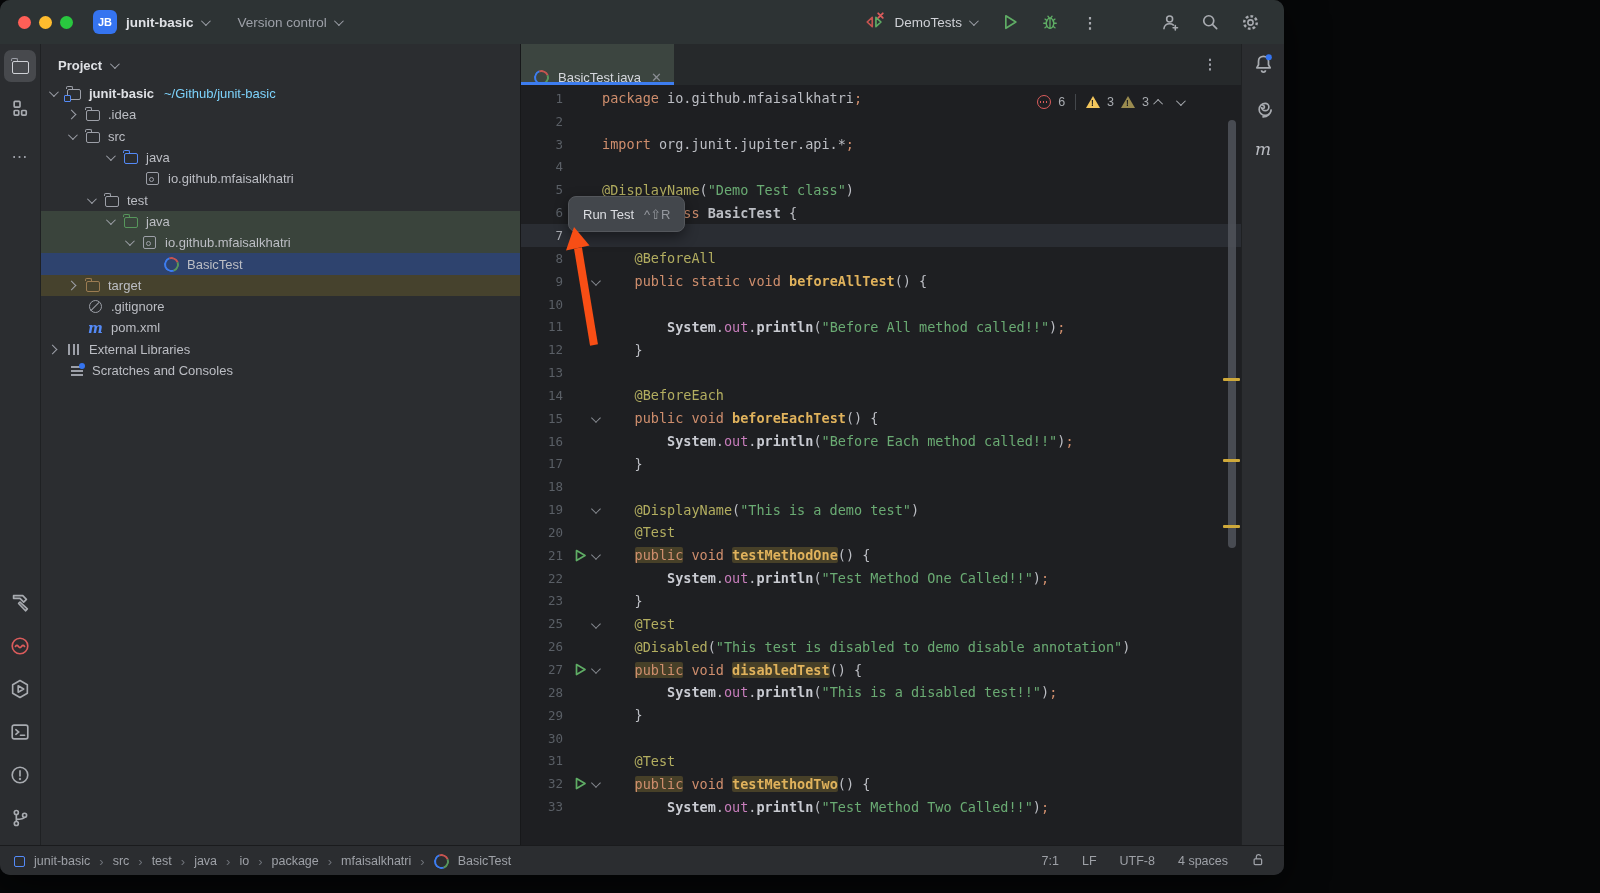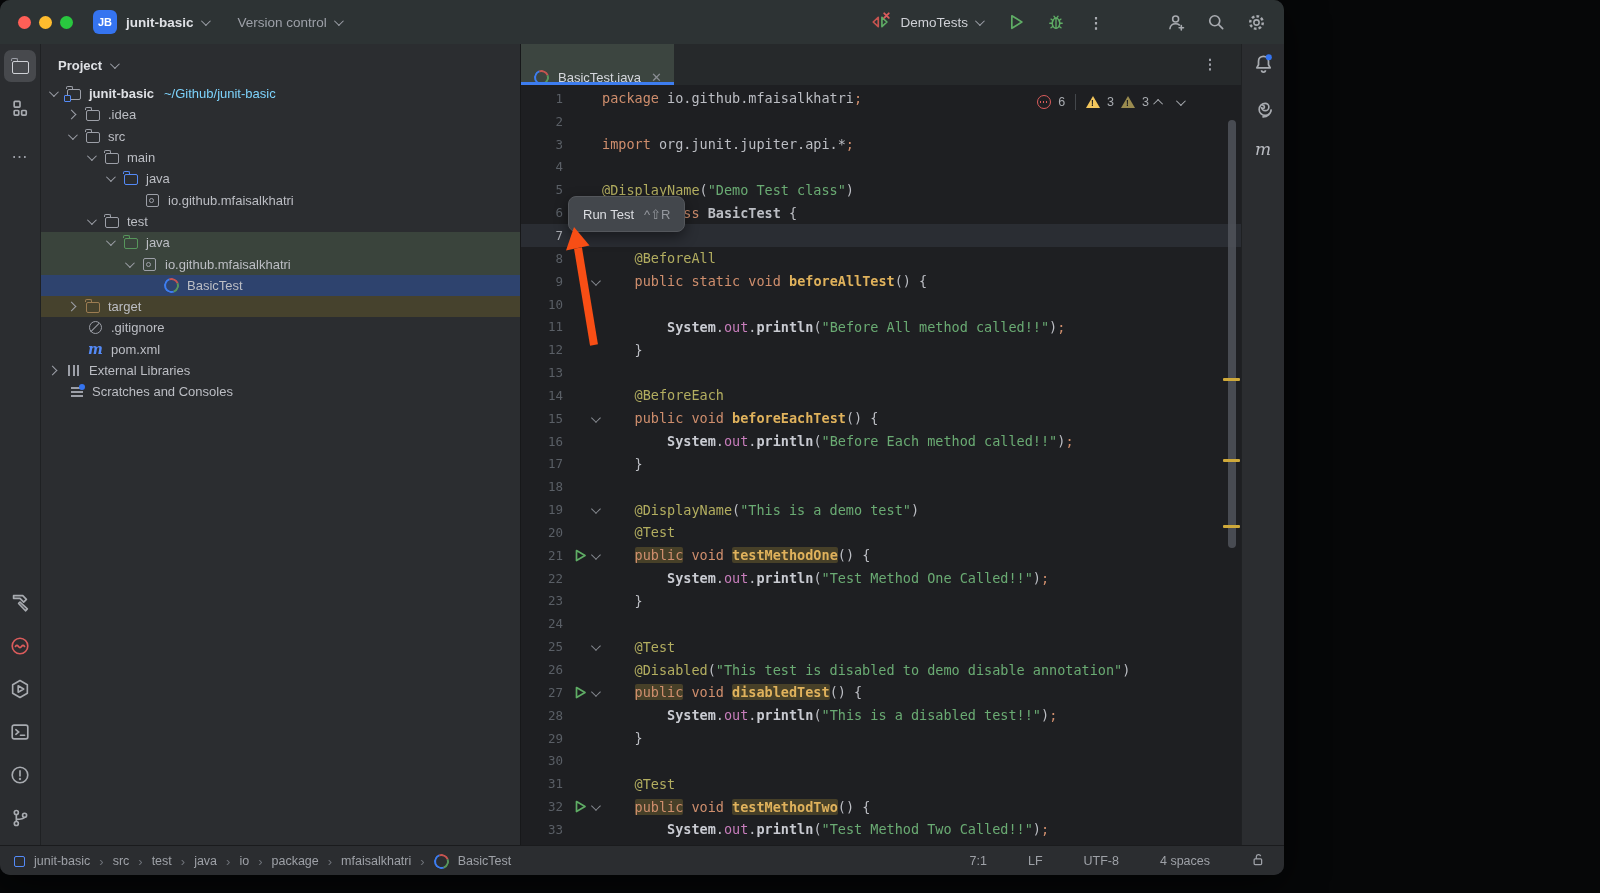--- a/index.html
+++ b/index.html
@@ -12,21 +12,21 @@
   .light{width:13px;height:13px;border-radius:50%;}
   .l-red{background:#ff5f57}.l-yellow{background:#febc2e}.l-green{background:#29c73f}
   .jb-badge{width:24px;height:24px;border-radius:6px;background:#3574f0;color:#fff;font-weight:bold;font-size:11px;
     display:flex;align-items:center;justify-content:center;margin-left:20px;}
   .tb-title{color:#dfe1e5;font-size:13.5px;font-weight:600;margin-left:9px;display:flex;align-items:center;gap:7px;}
   .tb-menu{color:#9da0a8;font-size:13.5px;margin-left:30px;display:flex;align-items:center;gap:7px;}
   .chev{display:inline-block;width:6px;height:6px;border-right:1.6px solid #9da0a8;border-bottom:1.6px solid #9da0a8;
     transform:rotate(45deg) translateY(-2px);}
   .chev.right{transform:rotate(-45deg);}
   .chev-sp{display:inline-block;width:16px;flex:none;}
-  .tb-right{margin-left:auto;display:flex;align-items:center;padding-right:16px;}
+  .tb-right{margin-left:auto;display:flex;align-items:center;padding-right:22px;}
   .runcfg{display:flex;align-items:center;gap:7px;color:#cfd1d6;font-size:13.5px;}
   .tb-ic{width:24px;height:24px;display:flex;align-items:center;justify-content:center;}
   .gap22{width:22px}.gap16{width:16px}.gap56{width:56px}
   .kebab{color:#a8abb0;font-size:15px;font-weight:bold;letter-spacing:0;line-height:1;}
   
   .main{display:flex;height:801px;}
   .lrail{width:40px;background:#2b2d30;border-right:1px solid #1f2123;display:flex;flex-direction:column;align-items:center;padding:6px 0 12px 0;}
   .rail-btn{width:32px;height:32px;border-radius:7px;display:flex;align-items:center;justify-content:center;margin-bottom:10px;}
   .rail-btn.active{background:#47494d;}
   .rail-ellipsis{color:#9da0a8;font-size:16px;letter-spacing:1px;margin-top:6px;}
@@ -104,21 +104,21 @@
   .tt-key{color:#95989e;}
   .arrow-svg{position:absolute;left:0;top:0;z-index:6;pointer-events:none;}
   
   .rrail{width:42px;background:#2b2d30;border-left:1px solid #1f2123;display:flex;flex-direction:column;align-items:center;padding-top:8px;gap:17px;}
   .mv{color:#b9bbc1;font-family:"DejaVu Serif",serif;font-style:italic;font-size:17px;}
   
   .statusbar{height:30px;background:#2b2d30;border-top:1px solid #1a1b1d;display:flex;align-items:center;color:#9ea1a7;font-size:12.5px;padding:0 18px 0 14px;}
   .crumbs{display:flex;align-items:center;gap:9px;}
   .crumb-sep{color:#6e7278;font-size:13px;}
   .mod-ic{width:9px;height:9px;border:1.5px solid #548af7;border-radius:2px;display:inline-block;}
-  .sb-right{margin-left:auto;display:flex;align-items:center;gap:41px;}
+  .sb-right{margin-left:auto;display:flex;align-items:center;gap:23px;}
 </style>
 </head>
 <body>
 
 <div class="window">
 
   <div class="titlebar">
     <div class="lights">
       <span class="light l-red"></span>
       <span class="light l-yellow"></span>
@@ -265,27 +265,20 @@
               <span class="ic-folder"></span>
             </span>
             <span class="tlabel">.idea</span>
           </div>
           <div class="trow" style="padding-left: 27px;">
             <span class="chev " style="flex:none;margin-right:6px"></span>
             <span class="ticon">
               <span class="ic-folder"></span>
             </span>
             <span class="tlabel">src</span>
-          </div>
-          <div class="trow" style="padding-left: 46px;">
-            <span class="chev " style="flex:none;margin-right:6px"></span>
-            <span class="ticon">
-              <span class="ic-folder"></span>
-            </span>
-            <span class="tlabel">main</span>
           </div>
           <div class="trow" style="padding-left: 65px;">
             <span class="chev " style="flex:none;margin-right:6px"></span>
             <span class="ticon">
               <span class="ic-folder blue"></span>
             </span>
             <span class="tlabel">java</span>
           </div>
           <div class="trow" style="padding-left: 84px;">
             <span class="chev-sp"></span>
@@ -392,21 +385,20 @@
             <div class="cl"><span class="ln">16</span><span class="slot-run"></span><span class="slot-fold"></span><span><span class="pl">        </span><span class="call">System</span><span class="pl">.</span><span class="fld">out</span><span class="pl">.</span><span class="call">println</span><span class="pl">(</span><span class="str">"Before Each method called!!"</span><span class="pl">)</span><span class="semi">;</span></span></div>
             <div class="cl"><span class="ln">17</span><span class="slot-run"></span><span class="slot-fold"></span><span><span class="pl">    }</span></span></div>
             <div class="cl"><span class="ln">18</span><span class="slot-run"></span><span class="slot-fold"></span><span></span></div>
             <div class="cl"><span class="ln">19</span><span class="slot-run"></span><span class="slot-fold"><span class="fold"></span></span><span><span class="pl">    </span><span class="ann">@DisplayName</span><span class="pl">(</span><span class="str">"This is a demo test"</span><span class="pl">)</span></span></div>
             <div class="cl"><span class="ln">20</span><span class="slot-run"></span><span class="slot-fold"></span><span><span class="pl">    </span><span class="ann">@Test</span></span></div>
             <div class="cl"><span class="ln">21</span><span class="slot-run"><svg width="13" height="13" viewBox="0 0 13 13">
                   <polygon points="2.5,1.5 11,6.5 2.5,11.5" fill="none" stroke="#5fad65" stroke-width="1.7" stroke-linejoin="round"></polygon>
                 </svg></span><span class="slot-fold"><span class="fold"></span></span><span><span class="pl">    </span><span class="kw hl">public</span><span class="pl"> </span><span class="kw">void</span><span class="pl"> </span><span class="mth hl">testMethodOne</span><span class="pl">() {</span></span></div>
             <div class="cl"><span class="ln">22</span><span class="slot-run"></span><span class="slot-fold"></span><span><span class="pl">        </span><span class="call">System</span><span class="pl">.</span><span class="fld">out</span><span class="pl">.</span><span class="call">println</span><span class="pl">(</span><span class="str">"Test Method One Called!!"</span><span class="pl">)</span><span class="semi">;</span></span></div>
             <div class="cl"><span class="ln">23</span><span class="slot-run"></span><span class="slot-fold"></span><span><span class="pl">    }</span></span></div>
-            <div class="cl"><span class="ln">24</span><span class="slot-run"></span><span class="slot-fold"></span><span></span></div>
             <div class="cl"><span class="ln">25</span><span class="slot-run"></span><span class="slot-fold"><span class="fold"></span></span><span><span class="pl">    </span><span class="ann">@Test</span></span></div>
             <div class="cl"><span class="ln">26</span><span class="slot-run"></span><span class="slot-fold"></span><span><span class="pl">    </span><span class="ann">@Disabled</span><span class="pl">(</span><span class="str">"This test is disabled to demo disable annotation"</span><span class="pl">)</span></span></div>
             <div class="cl"><span class="ln">27</span><span class="slot-run"><svg width="13" height="13" viewBox="0 0 13 13">
                   <polygon points="2.5,1.5 11,6.5 2.5,11.5" fill="none" stroke="#5fad65" stroke-width="1.7" stroke-linejoin="round"></polygon>
                 </svg></span><span class="slot-fold"><span class="fold"></span></span><span><span class="pl">    </span><span class="kw hl">public</span><span class="pl"> </span><span class="kw">void</span><span class="pl"> </span><span class="mth hl">disabledTest</span><span class="pl">() {</span></span></div>
             <div class="cl"><span class="ln">28</span><span class="slot-run"></span><span class="slot-fold"></span><span><span class="pl">        </span><span class="call">System</span><span class="pl">.</span><span class="fld">out</span><span class="pl">.</span><span class="call">println</span><span class="pl">(</span><span class="str">"This is a disabled test!!"</span><span class="pl">)</span><span class="semi">;</span></span></div>
             <div class="cl"><span class="ln">29</span><span class="slot-run"></span><span class="slot-fold"></span><span><span class="pl">    }</span></span></div>
             <div class="cl"><span class="ln">30</span><span class="slot-run"></span><span class="slot-fold"></span><span></span></div>
             <div class="cl"><span class="ln">31</span><span class="slot-run"></span><span class="slot-fold"></span><span><span class="pl">    </span><span class="ann">@Test</span></span></div>
             <div class="cl"><span class="ln">32</span><span class="slot-run"><svg width="13" height="13" viewBox="0 0 13 13">

